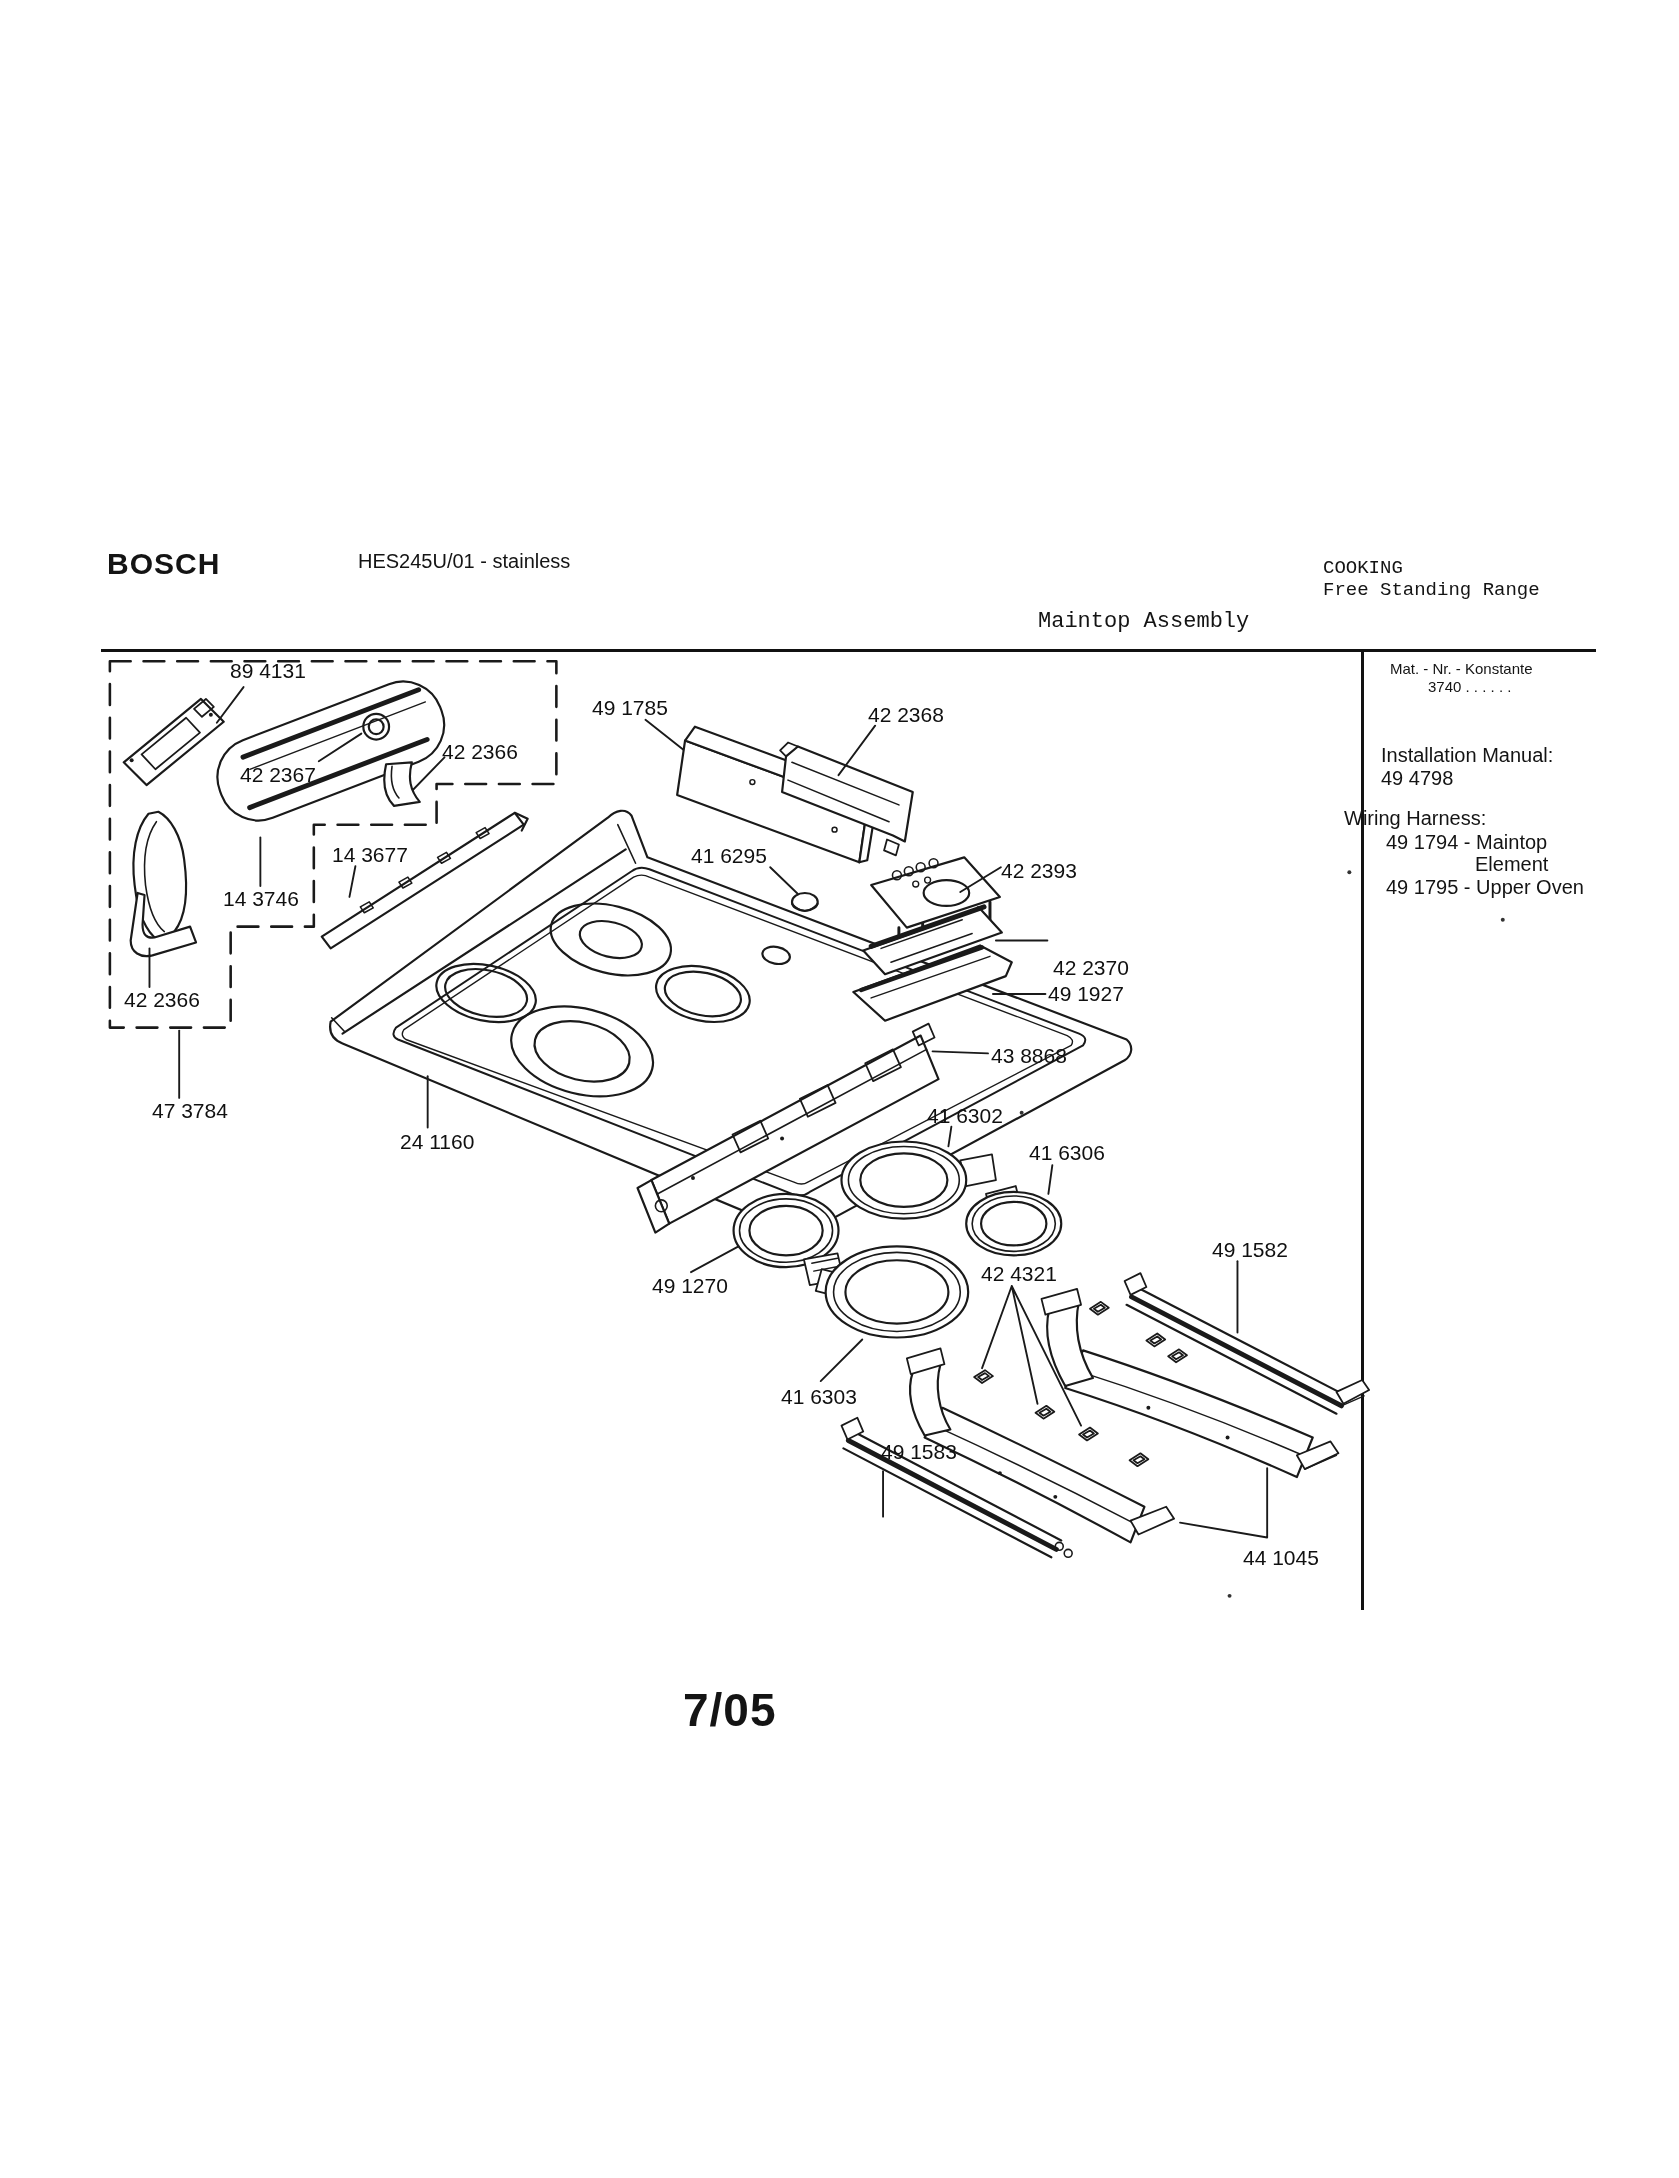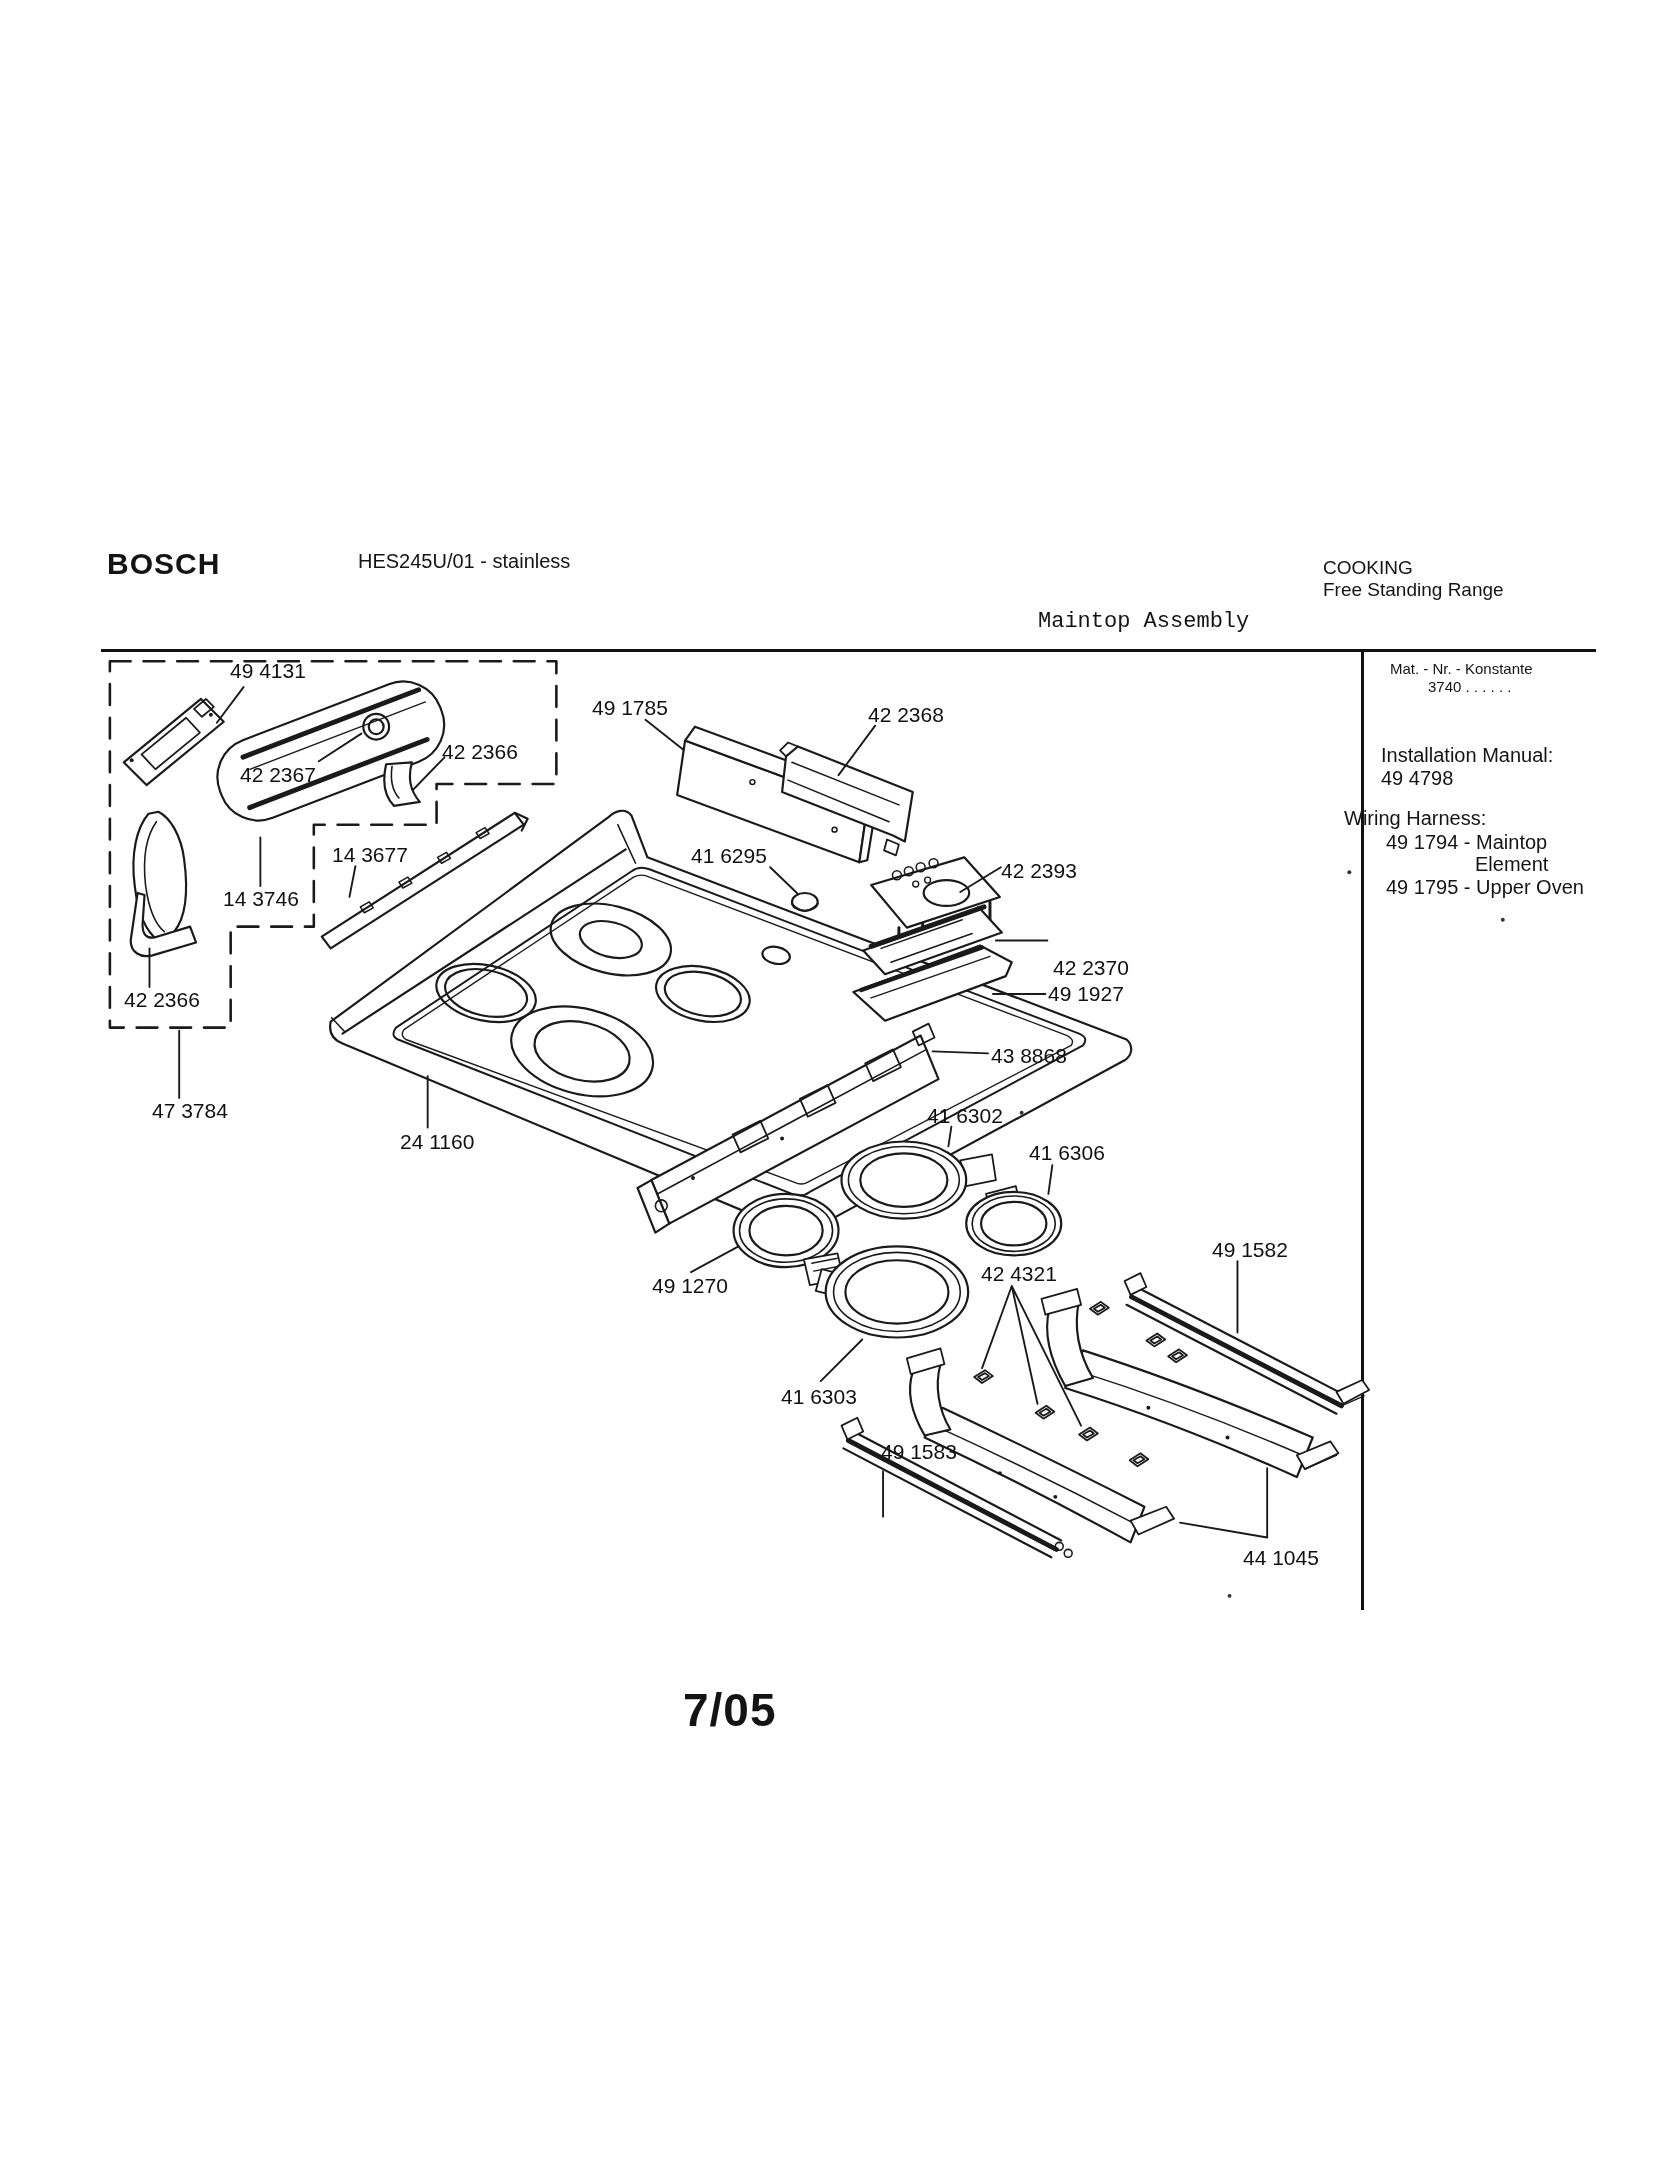--- a/index.html
+++ b/index.html
@@ -19,21 +19,21 @@
   svg{position:absolute;left:0;top:0;}
   svg *{vector-effect:none;}
 </style>
 </head>
 <body>
 
 <div class="page">
 
   <div class="abs brand" style="left:107px;top:547px;">BOSCH</div>
   <div class="abs model" style="left:358px;top:550px;">HES245U/01 - stainless</div>
-  <div class="abs cat" style="left:1323px;top:557px;">
+  <div class="abs cat" style="left:1323px;top:557px;font-family:Liberation Mono, monospace;">
     <div>COOKING</div>
     <div>Free Standing Range</div>
   </div>
   <div class="abs diagram-title" style="left:1038px;top:609px;font-family:Liberation Mono, monospace;">Maintop Assembly</div>
 
   <div class="hrule"></div>
   <div class="vrule"></div>
 
   <div class="abs info-sm" style="left:1390px;top:659px;">Mat. - Nr. - Konstante</div>
   <div class="abs info-sm" style="left:1428px;top:677px;">3740 . . . . . .</div>
@@ -275,21 +275,21 @@
     </g>
 
     <g stroke="none" fill="#333">
       <circle cx="1363" cy="881" r="2"></circle>
       <circle cx="1518" cy="929" r="2"></circle>
       <circle cx="1032" cy="1124" r="2"></circle>
       <circle cx="1242" cy="1612" r="2"></circle>
     </g>
   </svg>
 
-  <div class="callout" style="left:230px;top:660px;">49 4131</div>
+  <div class="callout" style="left:230px;top:660px;">89 4131</div>
   <div class="callout" style="left:240px;top:764px;">42 2367</div>
   <div class="callout" style="left:442px;top:741px;">42 2366</div>
   <div class="callout" style="left:332px;top:844px;">14 3677</div>
   <div class="callout" style="left:223px;top:888px;">14 3746</div>
   <div class="callout" style="left:124px;top:989px;">42 2366</div>
   <div class="callout" style="left:152px;top:1100px;">47 3784</div>
   <div class="callout" style="left:400px;top:1131px;">24 1160</div>
   <div class="callout" style="left:592px;top:697px;">49 1785</div>
   <div class="callout" style="left:868px;top:704px;">42 2368</div>
   <div class="callout" style="left:691px;top:845px;">41 6295</div>

